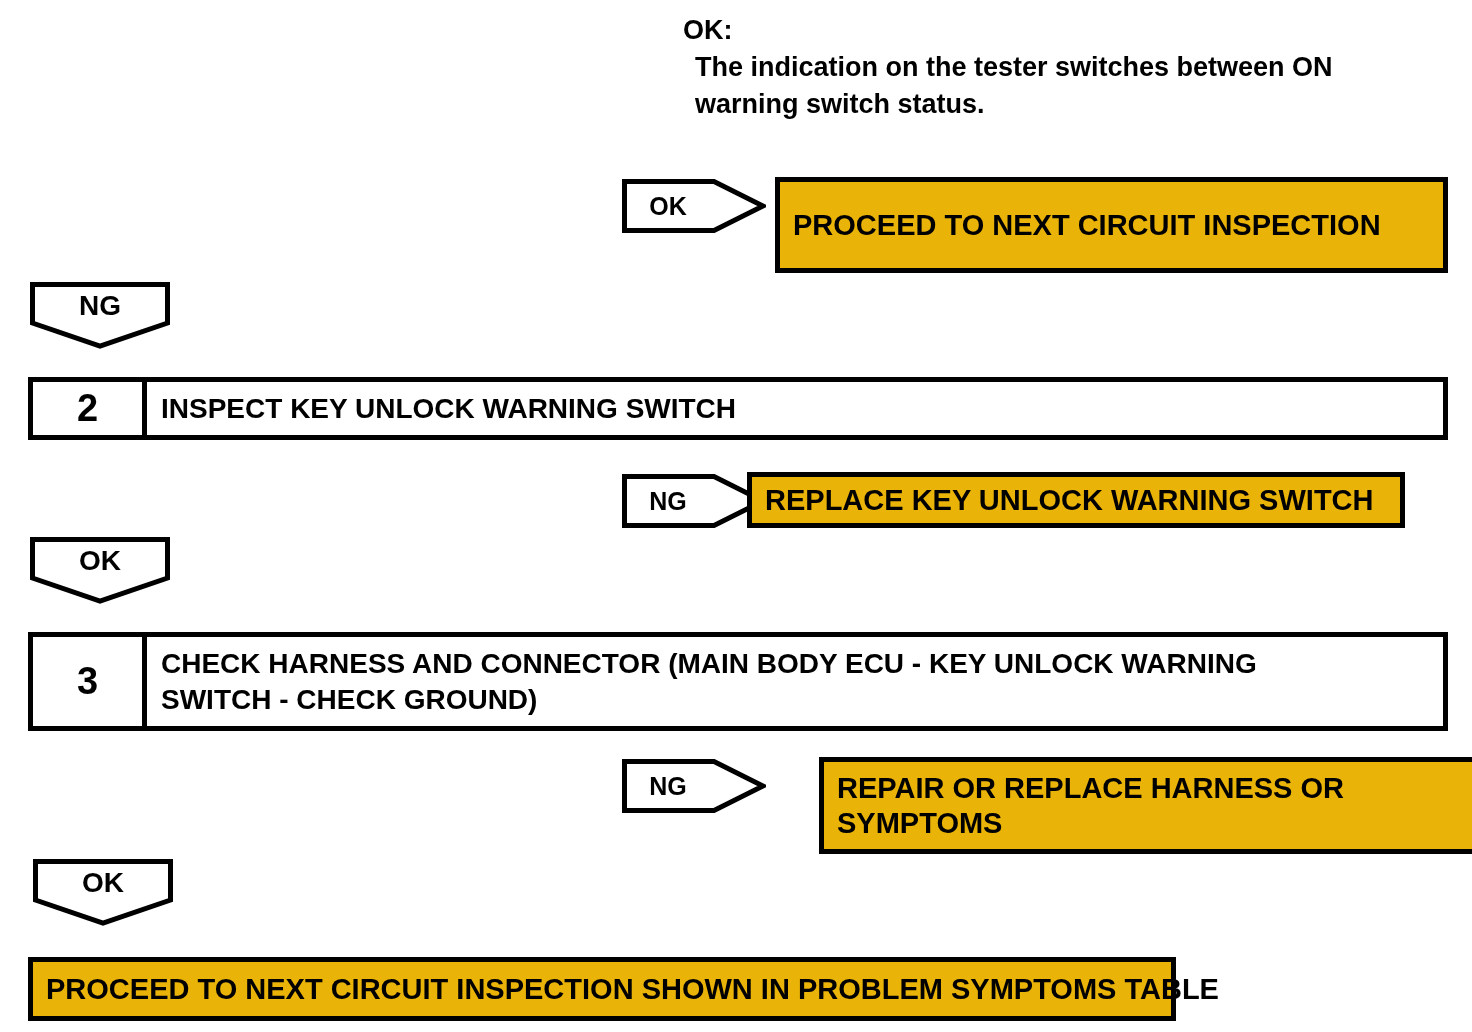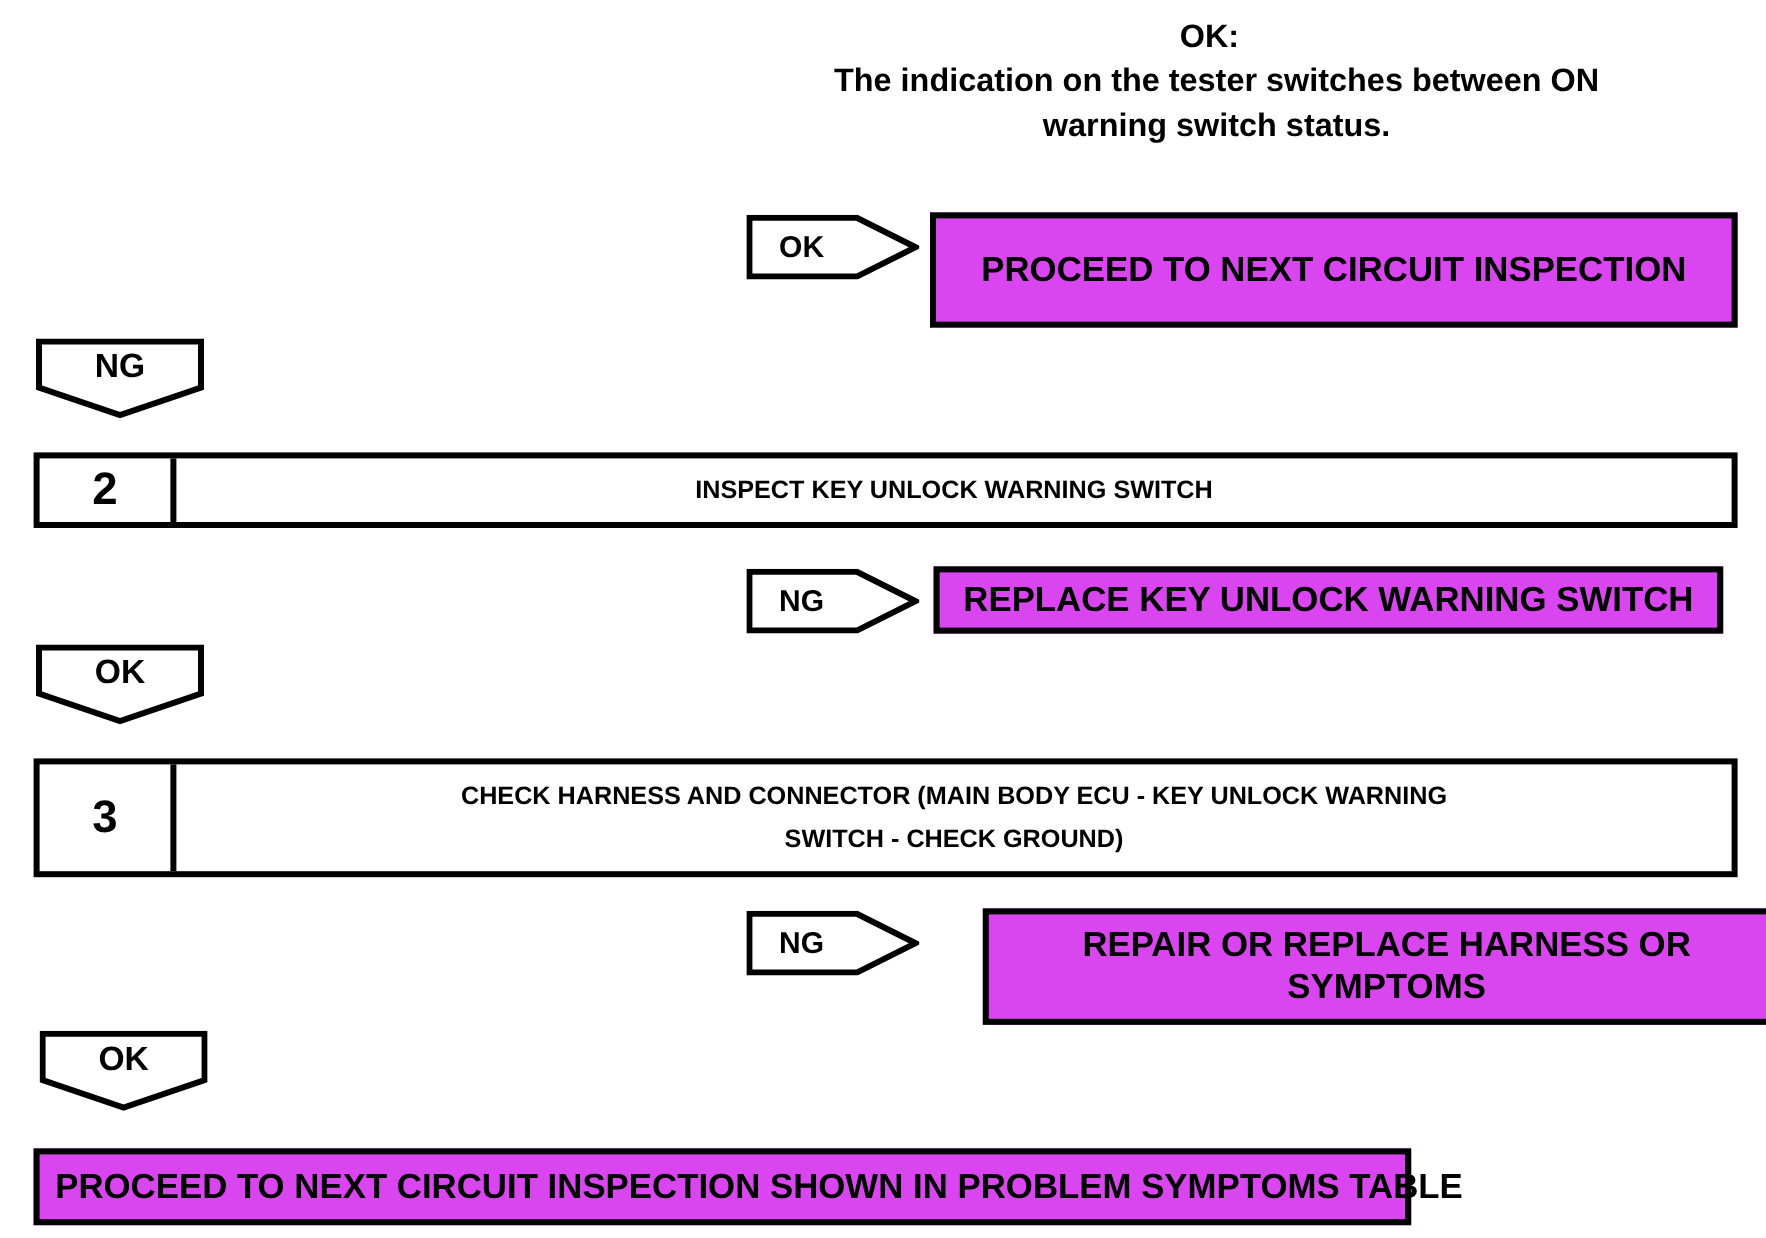--- a/index.html
+++ b/index.html
@@ -9,37 +9,36 @@
   }
   #canvas {
     position: relative;
     width: 1472px;
     height: 1032px;
     background: #ffffff;
     font-family: "Liberation Sans", sans-serif;
     font-weight: bold;
     color: #000000;
     overflow: hidden;
-    text-align: center;
   }
   .abs { position: absolute; }
 
   
   .note {
     font-size: 27px;
     line-height: 37px;
     white-space: nowrap;
   }
   .note .indent { margin-left: 12px; }
 
   
   .rbox {
     position: absolute;
     border: 5px solid #000;
-    background: #d946ef;
+    background: #eab308;
     box-sizing: border-box;
     display: flex;
     flex-direction: column;
     justify-content: center;
   }
   .rbox .line {
     font-size: 29px;
     line-height: 35px;
     padding: 0 13px;
     white-space: nowrap;
@@ -64,21 +63,21 @@
     flex: 0 0 auto;
   }
   .step-title {
     flex: 1 1 auto;
     display: flex;
     flex-direction: column;
     justify-content: center;
     padding: 0 14px;
   }
   .step-title .line {
-    font-size: 21px;
+    font-size: 28px;
     line-height: 36px;
     white-space: nowrap;
   }
 
   
   .shape { position: absolute; }
   .shape svg { display: block; }
   .shape polygon {
     fill: #ffffff;
     stroke: #000000;
@@ -131,21 +130,21 @@
     </div>
   </div>
 
   <div class="shape" style="left:622px; top:474px;">
     <svg width="144" height="54" viewBox="0 0 144 54">
       <polygon points="2.5,2.5 92,2.5 141,27 92,51.5 2.5,51.5"></polygon>
       <text class="arrow-label" x="46" y="27" text-anchor="middle" dominant-baseline="central">NG</text>
     </svg>
   </div>
 
-  <div class="rbox" style="left:778px; top:472px; width:658px; height:56px;">
+  <div class="rbox" style="left:747px; top:472px; width:658px; height:56px;">
     <div class="line">REPLACE KEY UNLOCK WARNING SWITCH</div>
   </div>
 
   <div class="shape" style="left:30px; top:537px;">
     <svg width="140" height="67" viewBox="0 0 140 67">
       <polygon points="2.5,2.5 137.5,2.5 137.5,41 70,64 2.5,41"></polygon>
       <text class="pent-label" x="70" y="23" text-anchor="middle" dominant-baseline="central">OK</text>
     </svg>
   </div>
 

